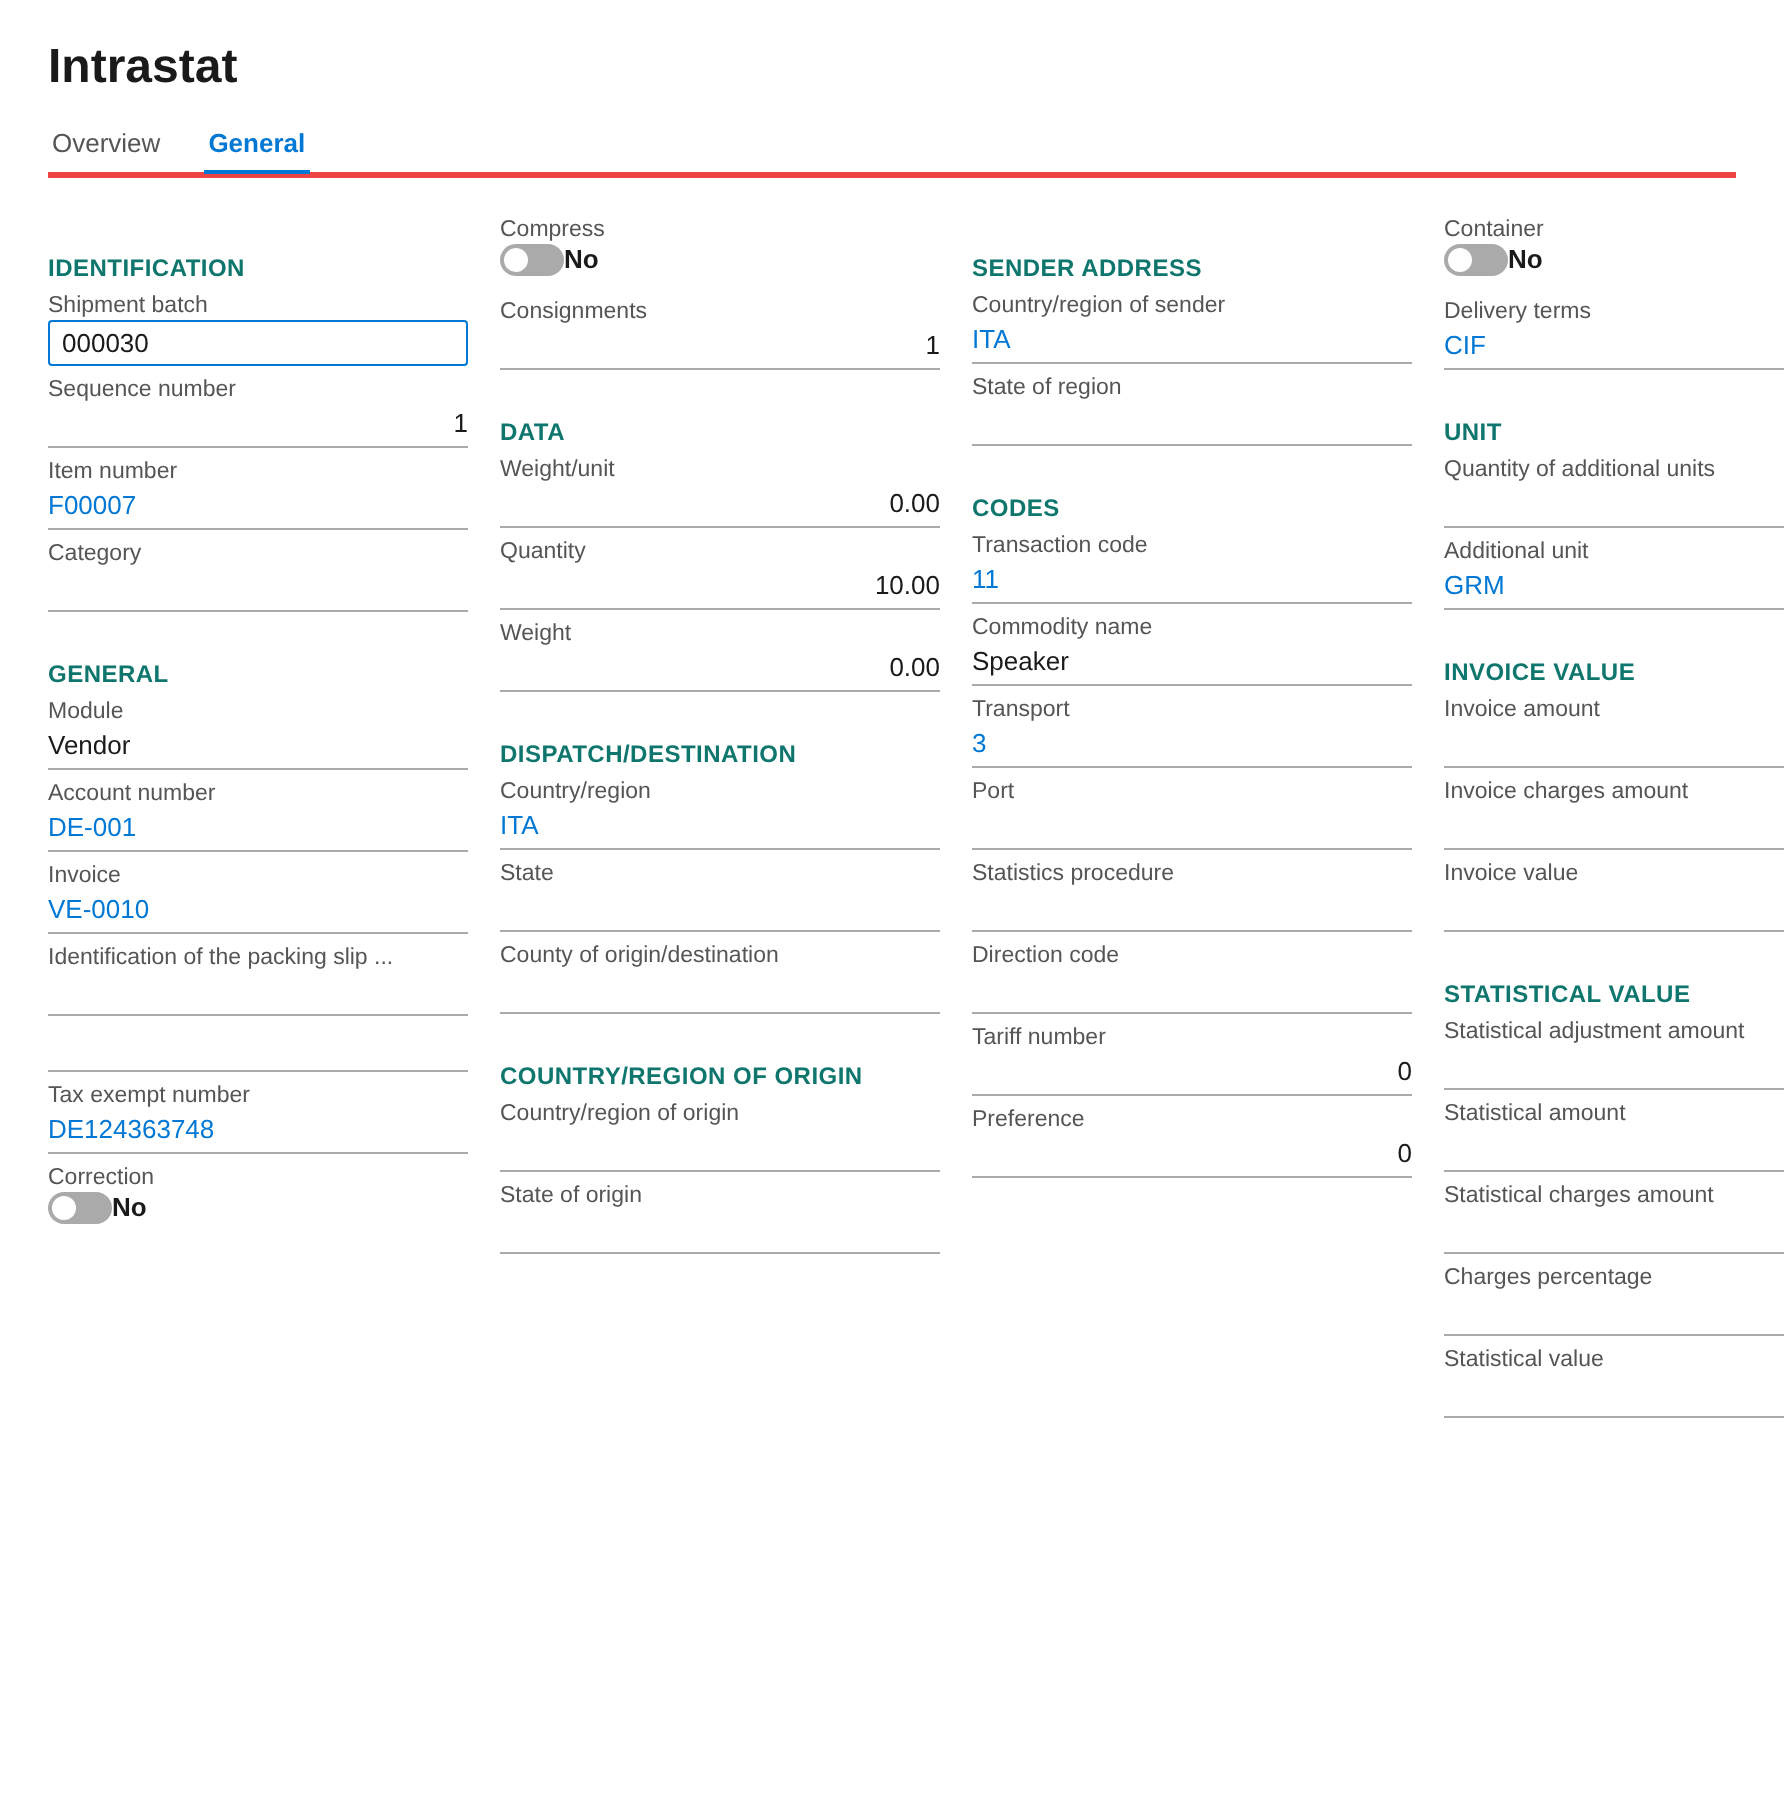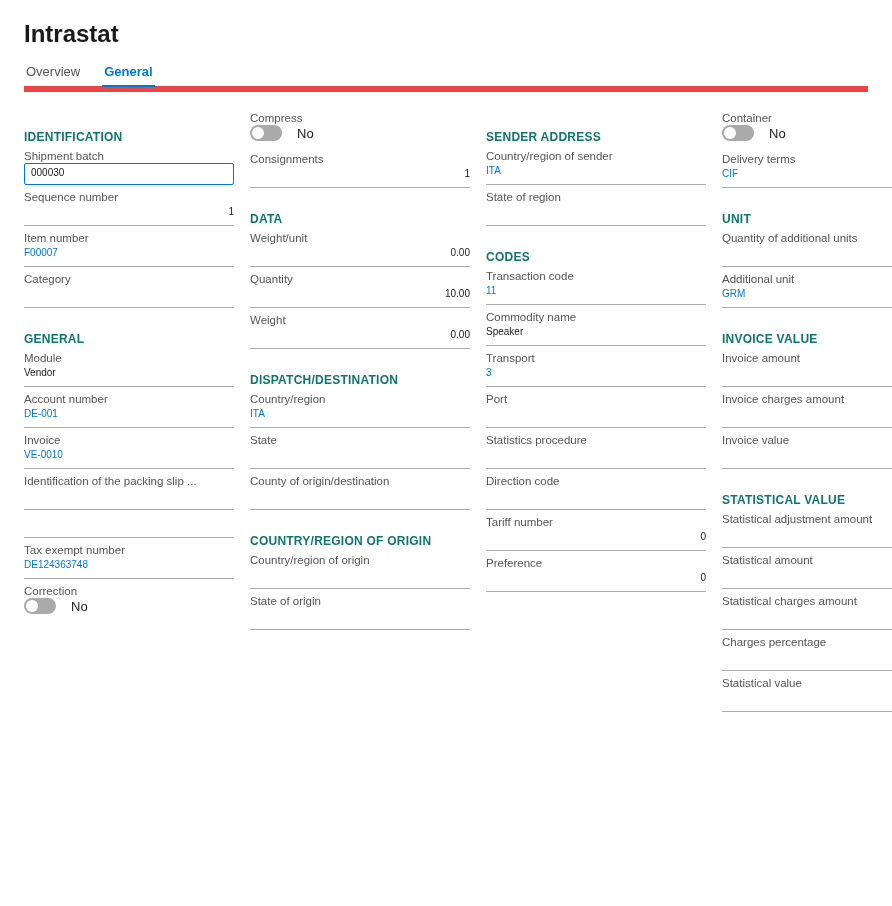--- a/index.html
+++ b/index.html
@@ -11,21 +11,21 @@
       padding: 20px 24px;
     }
     h1 {
       font-size: 24px;
       font-weight: 600;
       margin-bottom: 10px;
       color: #1a1a1a;
     }
     .tabs {
       display: flex;
-      border-bottom: 6px solid #ef4444;
+      border-bottom: 3px solid #ef4444;
       margin-bottom: 20px;
       gap: 20px;
     }
     .tab {
       padding: 6px 2px;
       font-size: 13px;
       cursor: pointer;
       color: #555;
       border-bottom: 2px solid transparent;
       margin-bottom: -1px;
@@ -57,44 +57,44 @@
       display: flex;
       flex-direction: column;
       margin-bottom: 6px;
     }
     .field-label {
       font-size: 11.5px;
       color: #555;
       margin-bottom: 1px;
     }
     .field-value {
-      font-size: 10px;
+      font-size: 13px;
       color: #1a1a1a;
       border-bottom: 1px solid #aaa;
       padding: 2px 0;
       min-height: 22px;
     }
     .field-value.link {
       color: #0078d4;
       cursor: pointer;
     }
     .field-value.right {
       text-align: right;
     }
     .field-value.input-box {
       border: 1px solid #0078d4;
       padding: 3px 6px;
       border-radius: 2px;
       color: #1a1a1a;
     }
     .toggle-row {
       display: flex;
-      align-items: center;
-      gap: 15px;
+      gap: 0;
       margin-bottom: 6px;
+      font-weight: bold;
     }
     .toggle {
       width: 32px;
       height: 16px;
       border-radius: 8px;
       background: #aaa;
       display: inline-flex;
       align-items: center;
       padding: 2px;
       position: relative;

